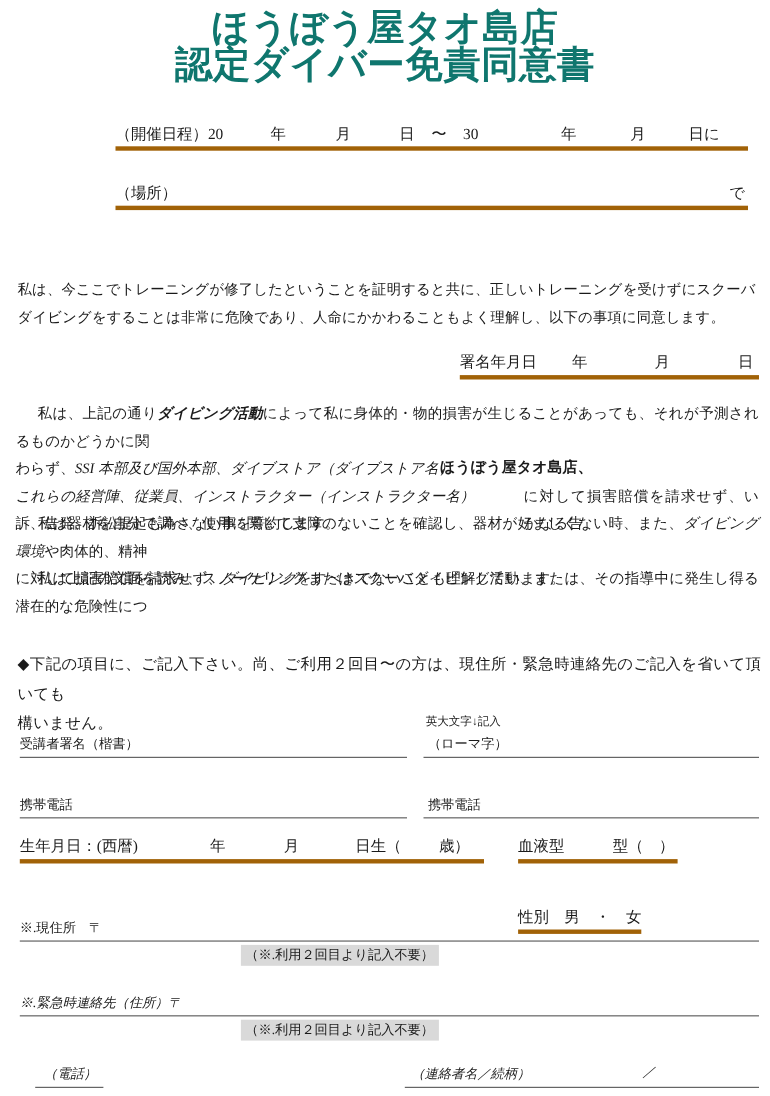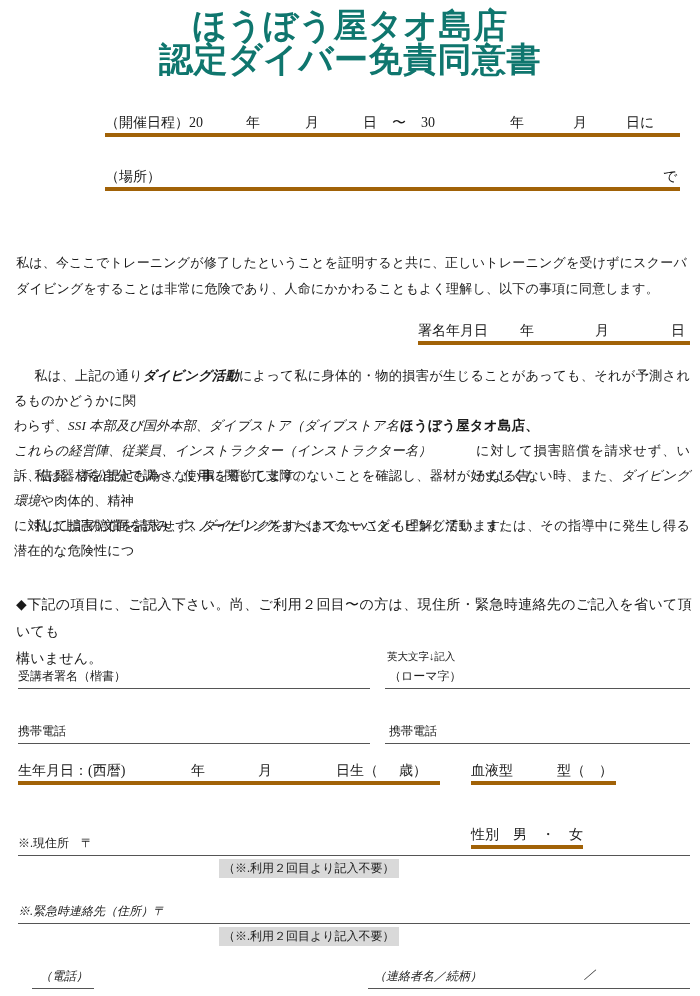--- a/index.html
+++ b/index.html
@@ -184,21 +184,21 @@
   <div class="lbl" style="left:18px; top:721px;">携帯電話</div>
   <div class="uline" style="left:18px; top:743px; width:352px;"></div>
 
   <div class="lbl" style="left:389px; top:721px;">携帯電話</div>
   <div class="uline" style="left:385px; top:743px; width:305px;"></div>
 
   <div class="form-row" style="left:18px; top:759px; width:422px;">
     <span class="fld" style="left:0;">生年月日：(西暦)</span>
     <span class="fld" style="left:173px;">年</span>
     <span class="fld" style="left:240px;">月</span>
-    <span class="fld" style="left:318px;">日生（</span>
+    <span class="fld" style="left:305px;">日生（</span>
     <span class="fld" style="left:381px;">歳）</span>
   </div>
 
   <div class="form-row" style="left:471px; top:759px; width:145px;">
     <span class="fld" style="left:0;">血液型</span>
     <span class="fld" style="left:86px;">型（　）</span>
   </div>
 
   <div class="form-row" style="left:471px; top:787px; width:112px;margin-top:36px;">
     <span class="fld" style="left:0;">性別　男　・　女</span>

